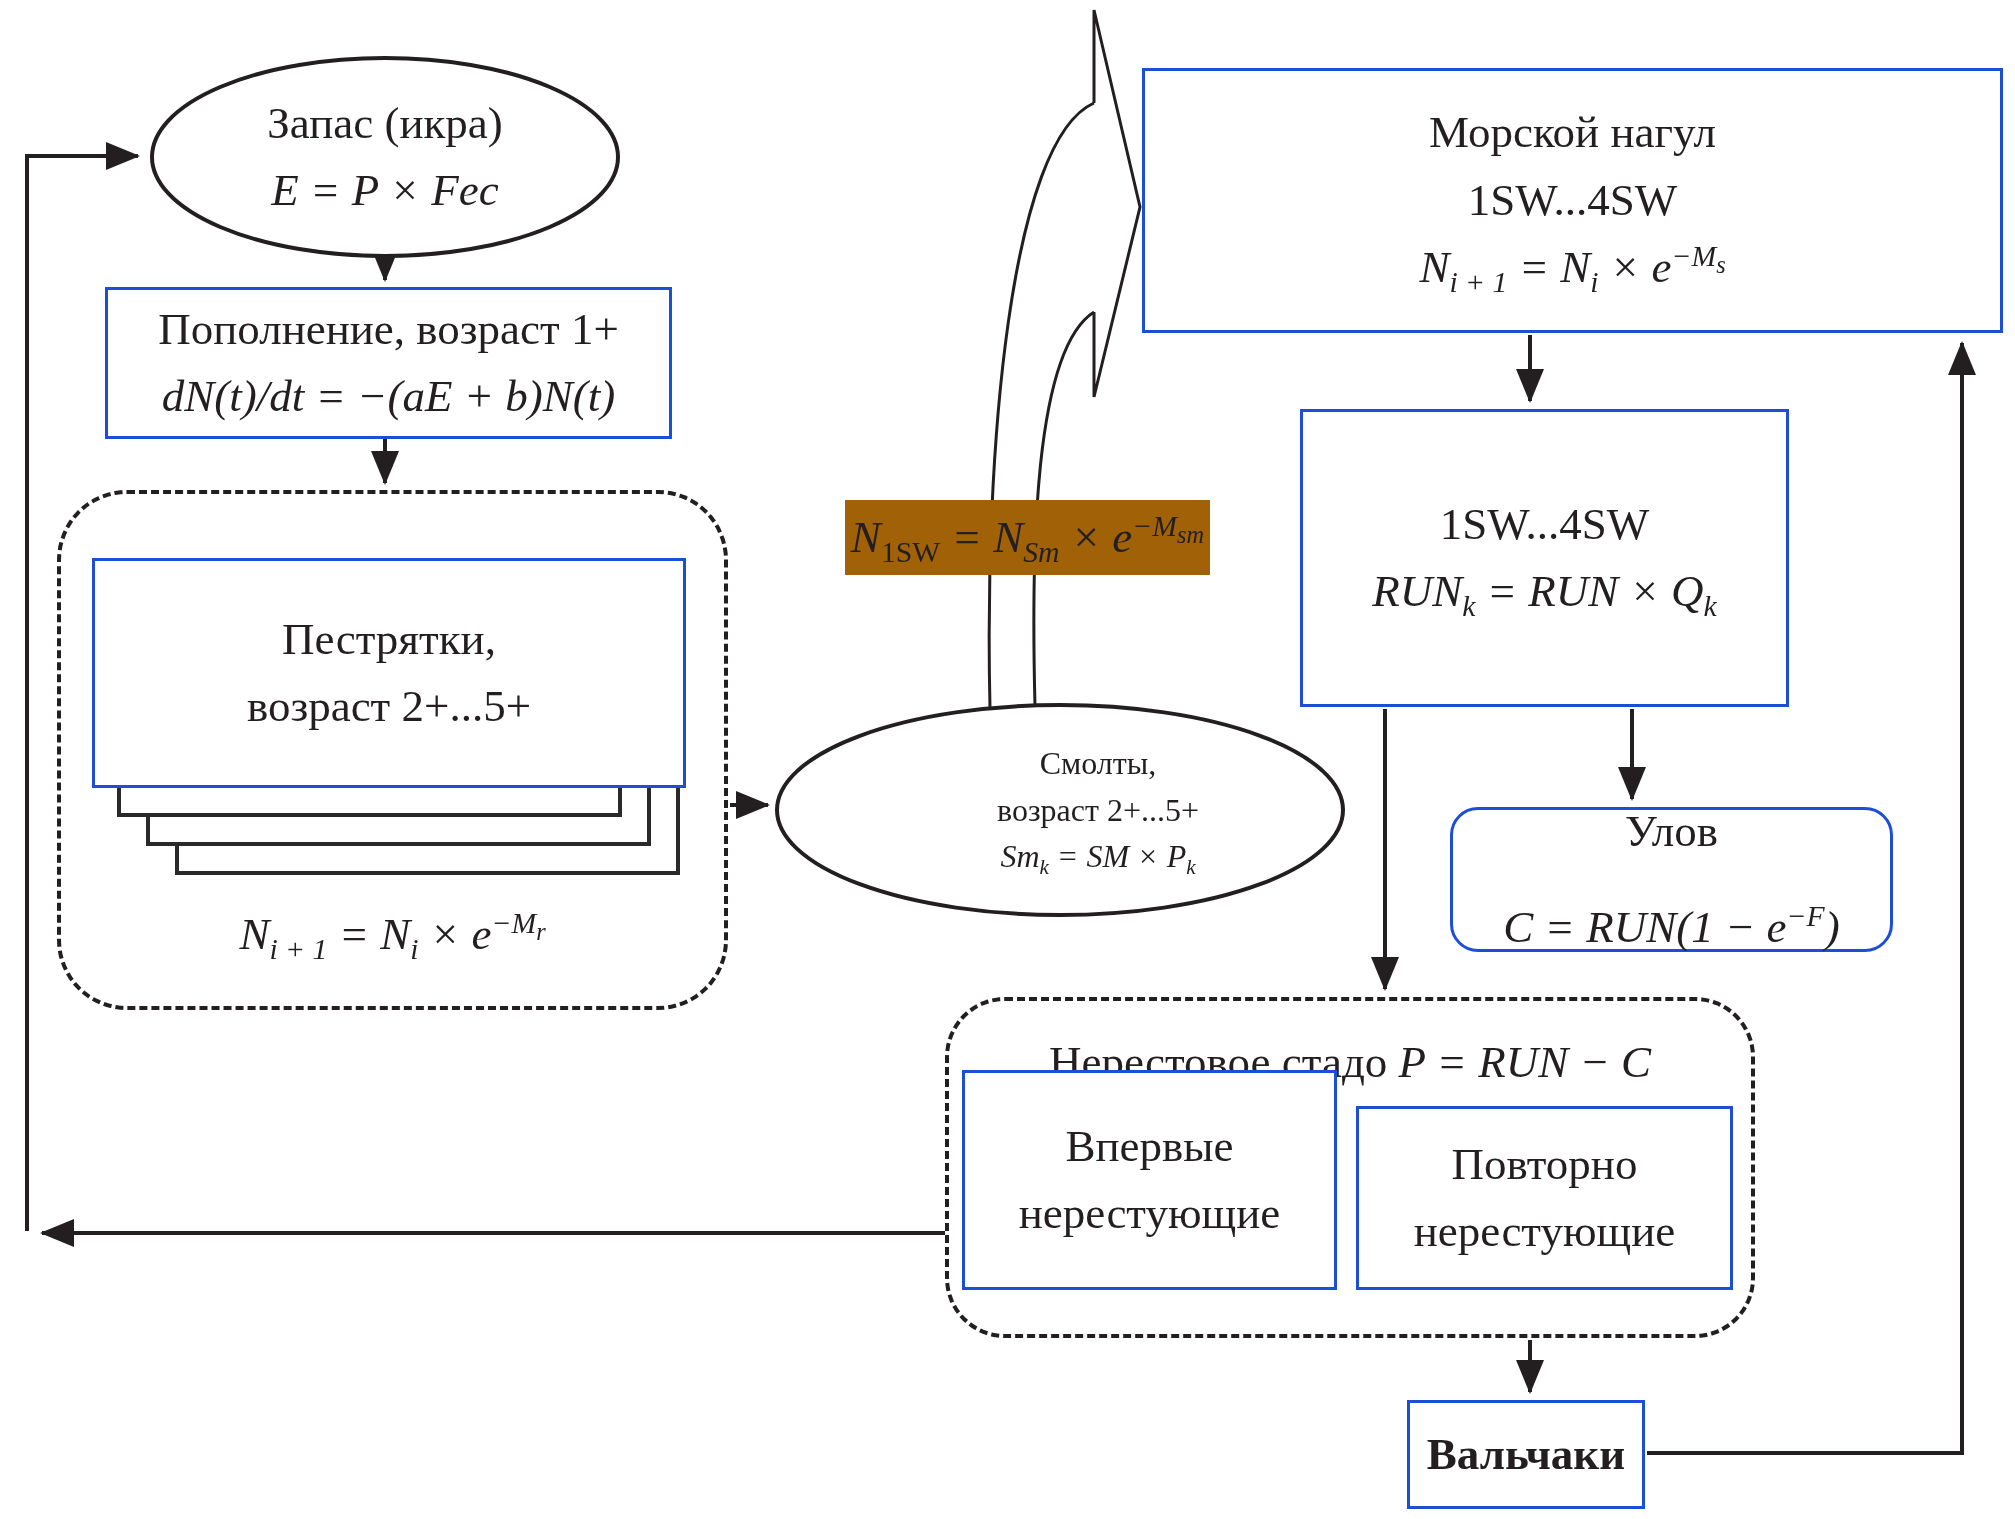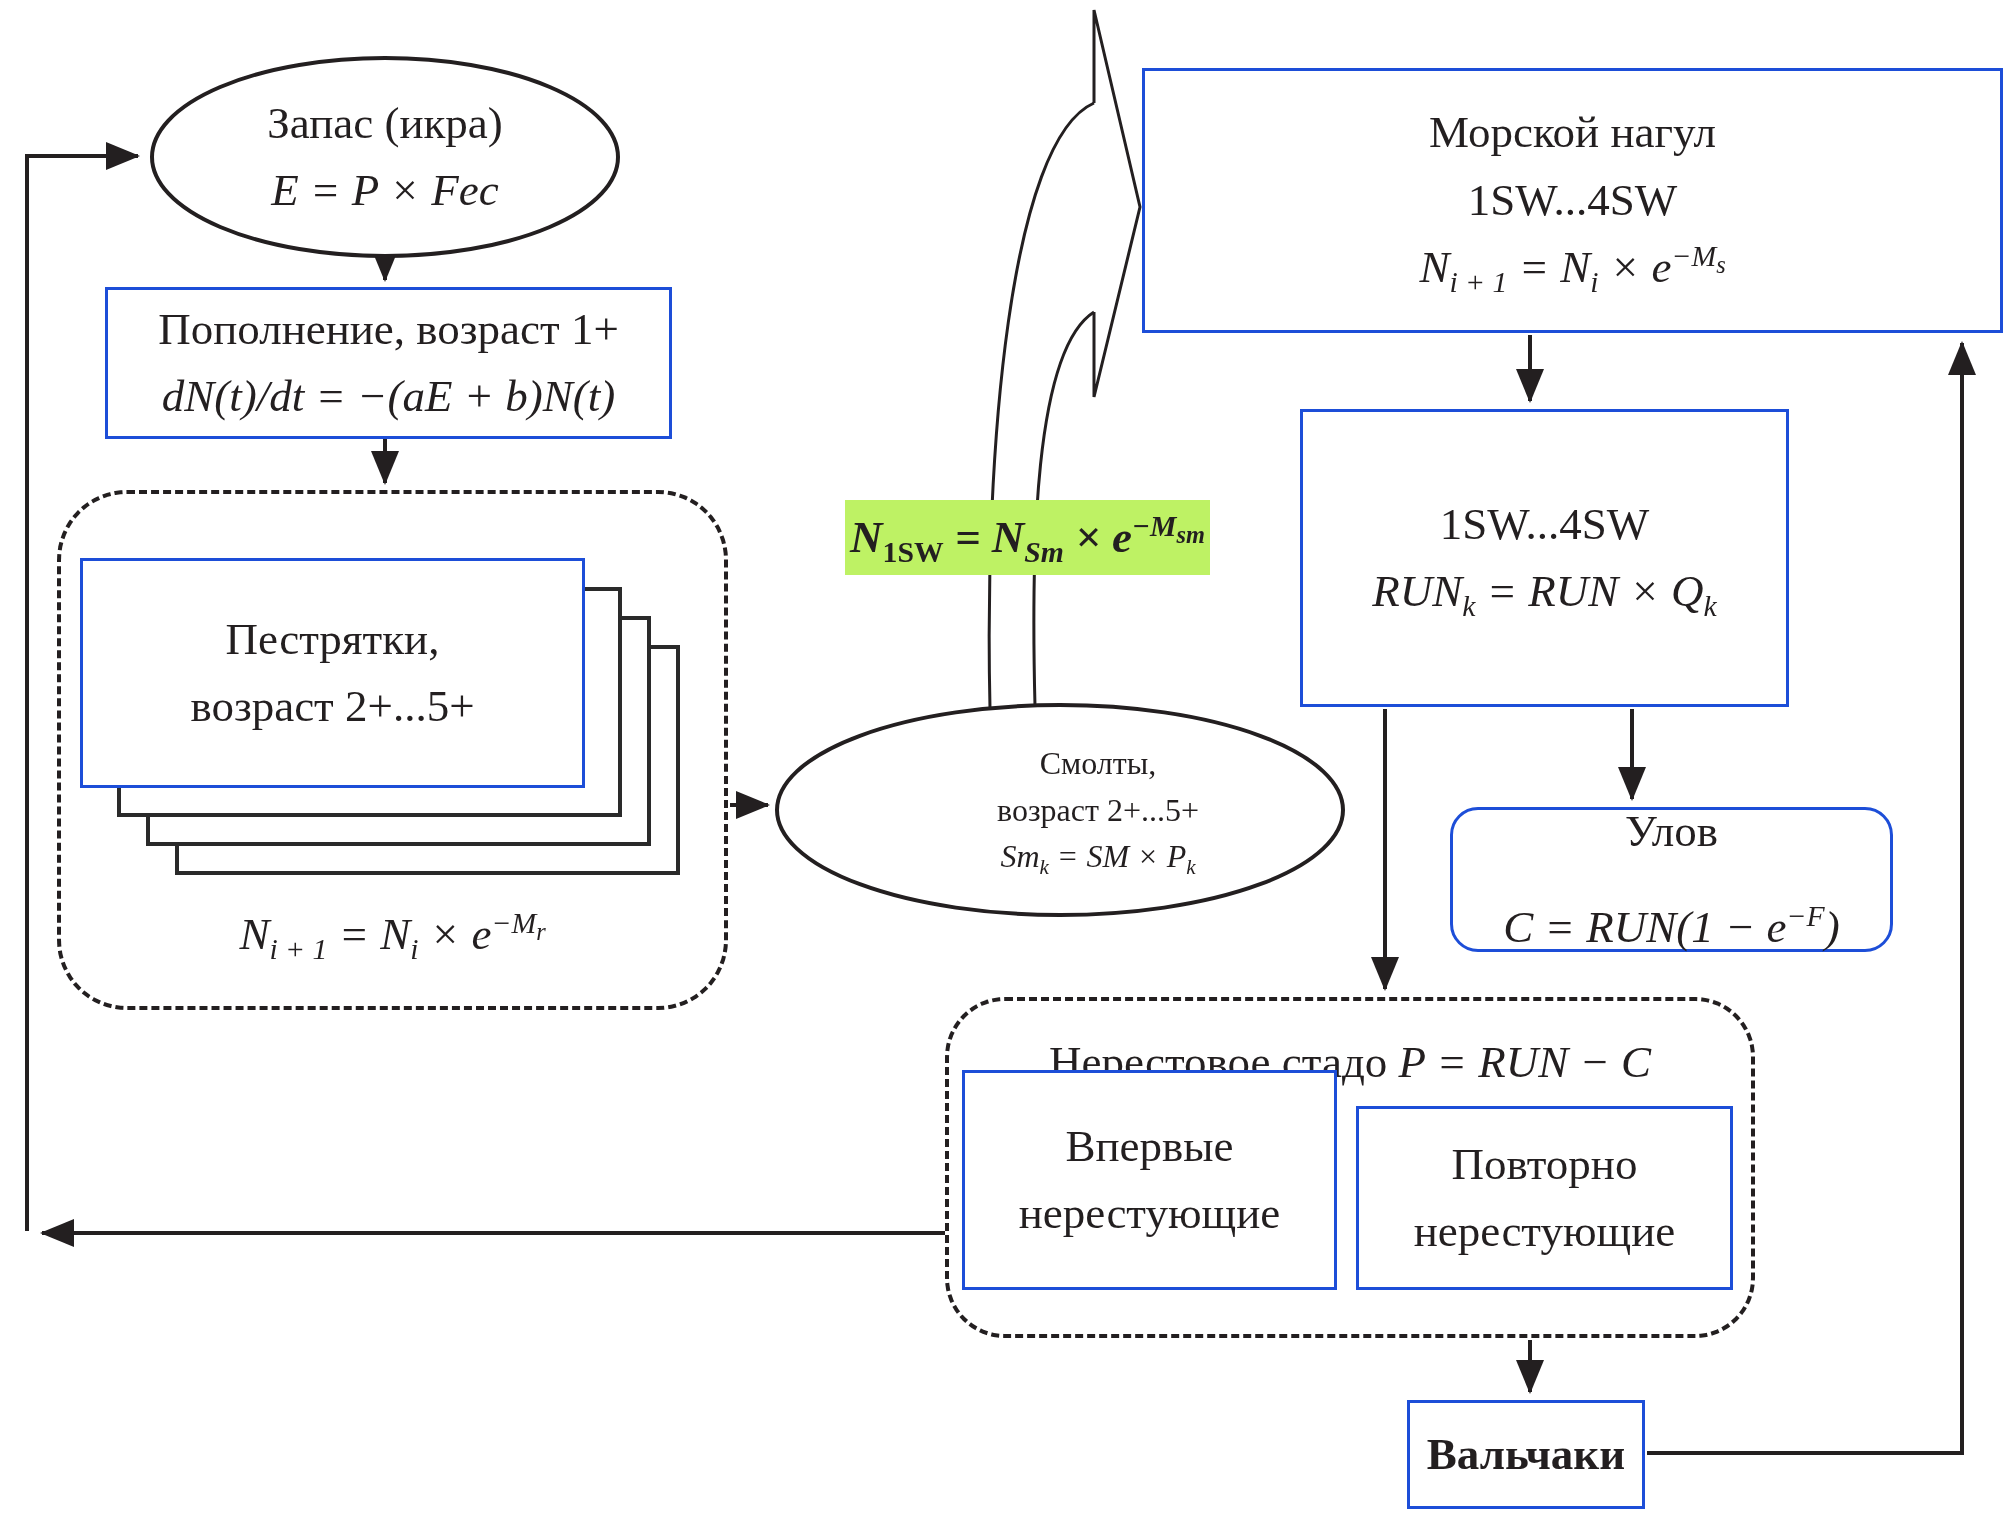--- a/index.html
+++ b/index.html
@@ -11,21 +11,21 @@
   .solid{border:3px solid #1d4ed8;background:#ffffff;}
   .dashedbox{border:4px dashed #231f20;background:transparent;}
   .noborder{border:none;background:transparent;align-items:center;}
   .txt{font-size:45px;line-height:1.5;white-space:nowrap;}
   .m{font-style:italic;}
   .rm{font-style:normal;}
   sub{font-size:66%;line-height:0;}
   sup{font-size:66%;line-height:0;}
   sup sub{font-size:82%;}
   .stack{position:absolute;box-sizing:border-box;border:4px solid #2a2a2a;background:#ffffff;z-index:2;}
-  .lbl-white{background:#bef264;z-index:3;font-weight:bold;}
+  .lbl-white{background:#a16207;z-index:3;}
   .title-row{white-space:nowrap;}
 </style>
 </head>
 <body>
 
 <div id="canvas">
 
   <svg id="wires" width="2015" height="1519" viewBox="0 0 2015 1519">
     <defs>
       <marker id="ah" viewBox="0 0 8.5 7" refX="8" refY="3.5" markerWidth="8.5" markerHeight="7" orient="auto">
@@ -60,21 +60,21 @@
   <div class="node solid txt" style="left:105px;top:287px;width:567px;height:152px;">
     <div>Пополнение, возраст 1+</div>
     <div class="m">dN(t)/dt = −(aE + b)N(t)</div>
   </div>
 
   <div class="node dashedbox" style="left:57px;top:490px;width:671px;height:520px;border-radius:70px;"></div>
 
   <div class="stack" style="left:175px;top:645px;width:505px;height:230px;"></div>
   <div class="stack" style="left:146px;top:616px;width:505px;height:230px;"></div>
   <div class="stack" style="left:117px;top:587px;width:505px;height:230px;"></div>
-  <div class="node solid txt" style="left:80px;top:558px;width:505px;height:230px;align-items:center;">
+  <div class="node solid txt" style="left:92px;top:558px;width:594px;height:230px;align-items:center;">
     <div>Пестрятки,</div>
     <div>возраст 2+...5+</div>
   </div>
 
   <div class="node noborder txt m" style="left:57px;top:890px;width:671px;height:90px;">
     <div>
       <span>N</span><sub>i + 1</sub><span> = </span><span>N</span><sub>i</sub><span> × </span><span>e</span><sup><span>−M</span><sub>r</sub></sup>
     </div>
   </div>
 

